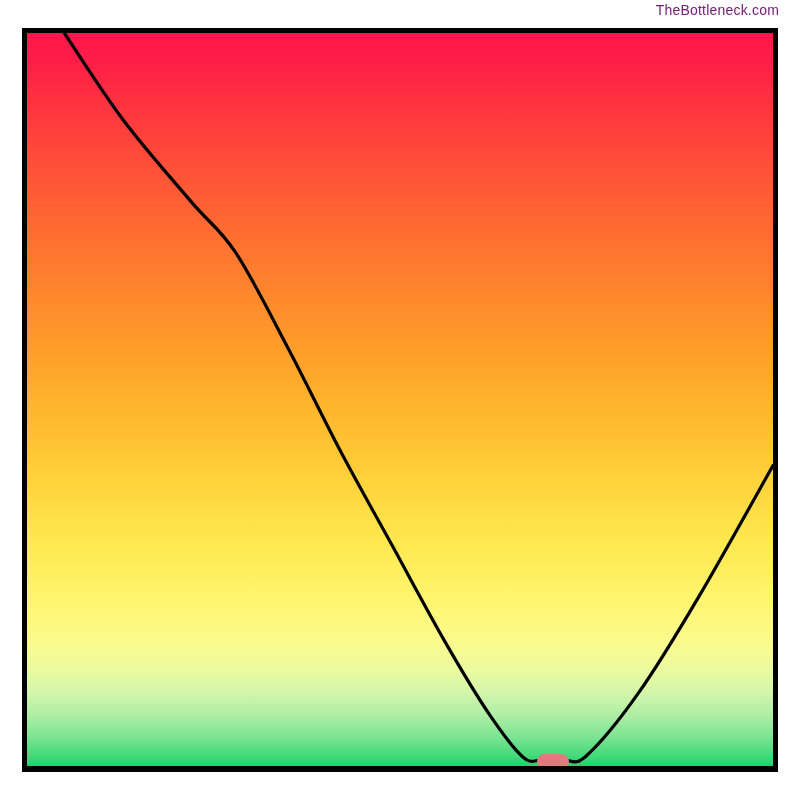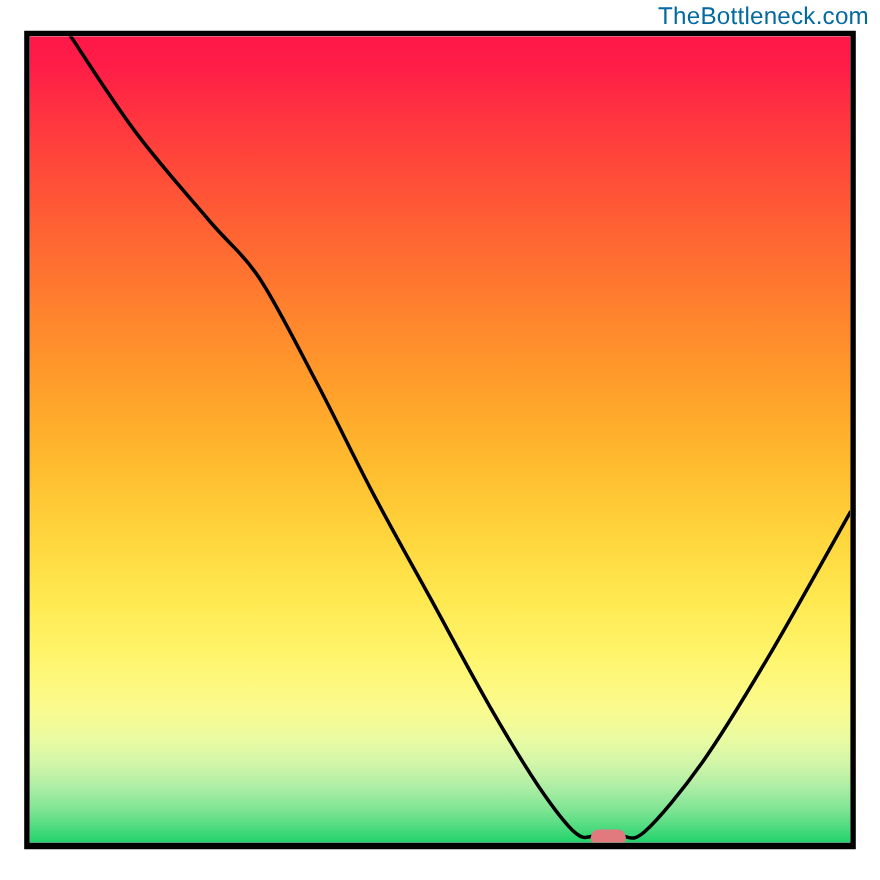--- a/index.html
+++ b/index.html
@@ -12,23 +12,23 @@
     font-family: Arial, Helvetica, sans-serif;
   }
   .wrap {
     position: relative;
     width: 800px;
     height: 800px;
   }
   .watermark {
     position: absolute;
     top: 2px;
-    right: 10px;
-    color: #0369a1;
-    font-size: 22px;
+    right: 21px;
+    color: #701a75;
+    font-size: 14px;
     font-weight: 400;
     letter-spacing: 0.2px;
   }
   .frame {
     position: absolute;
     left: 22px;
     top: 28px;
     width: 756px;
     height: 744px;
     border-top: 5px solid #000;

